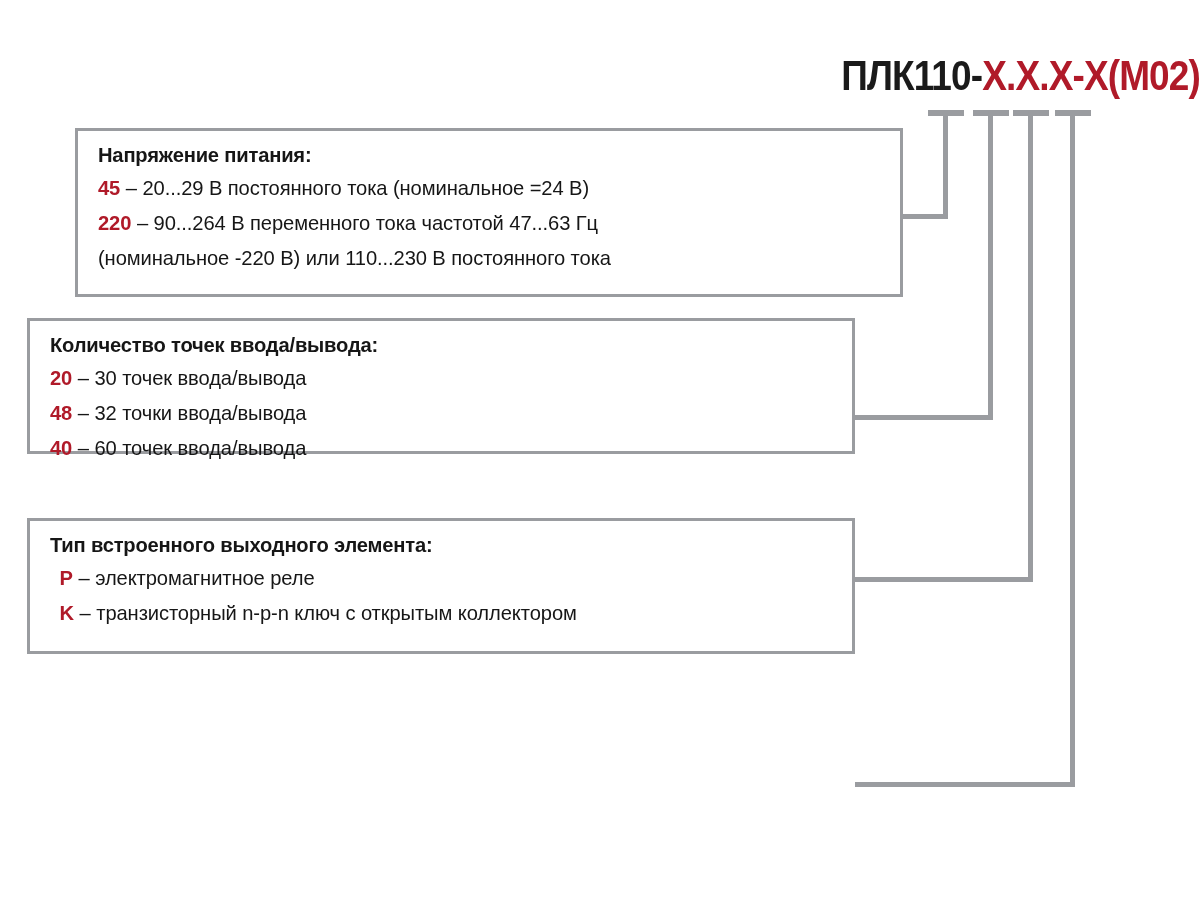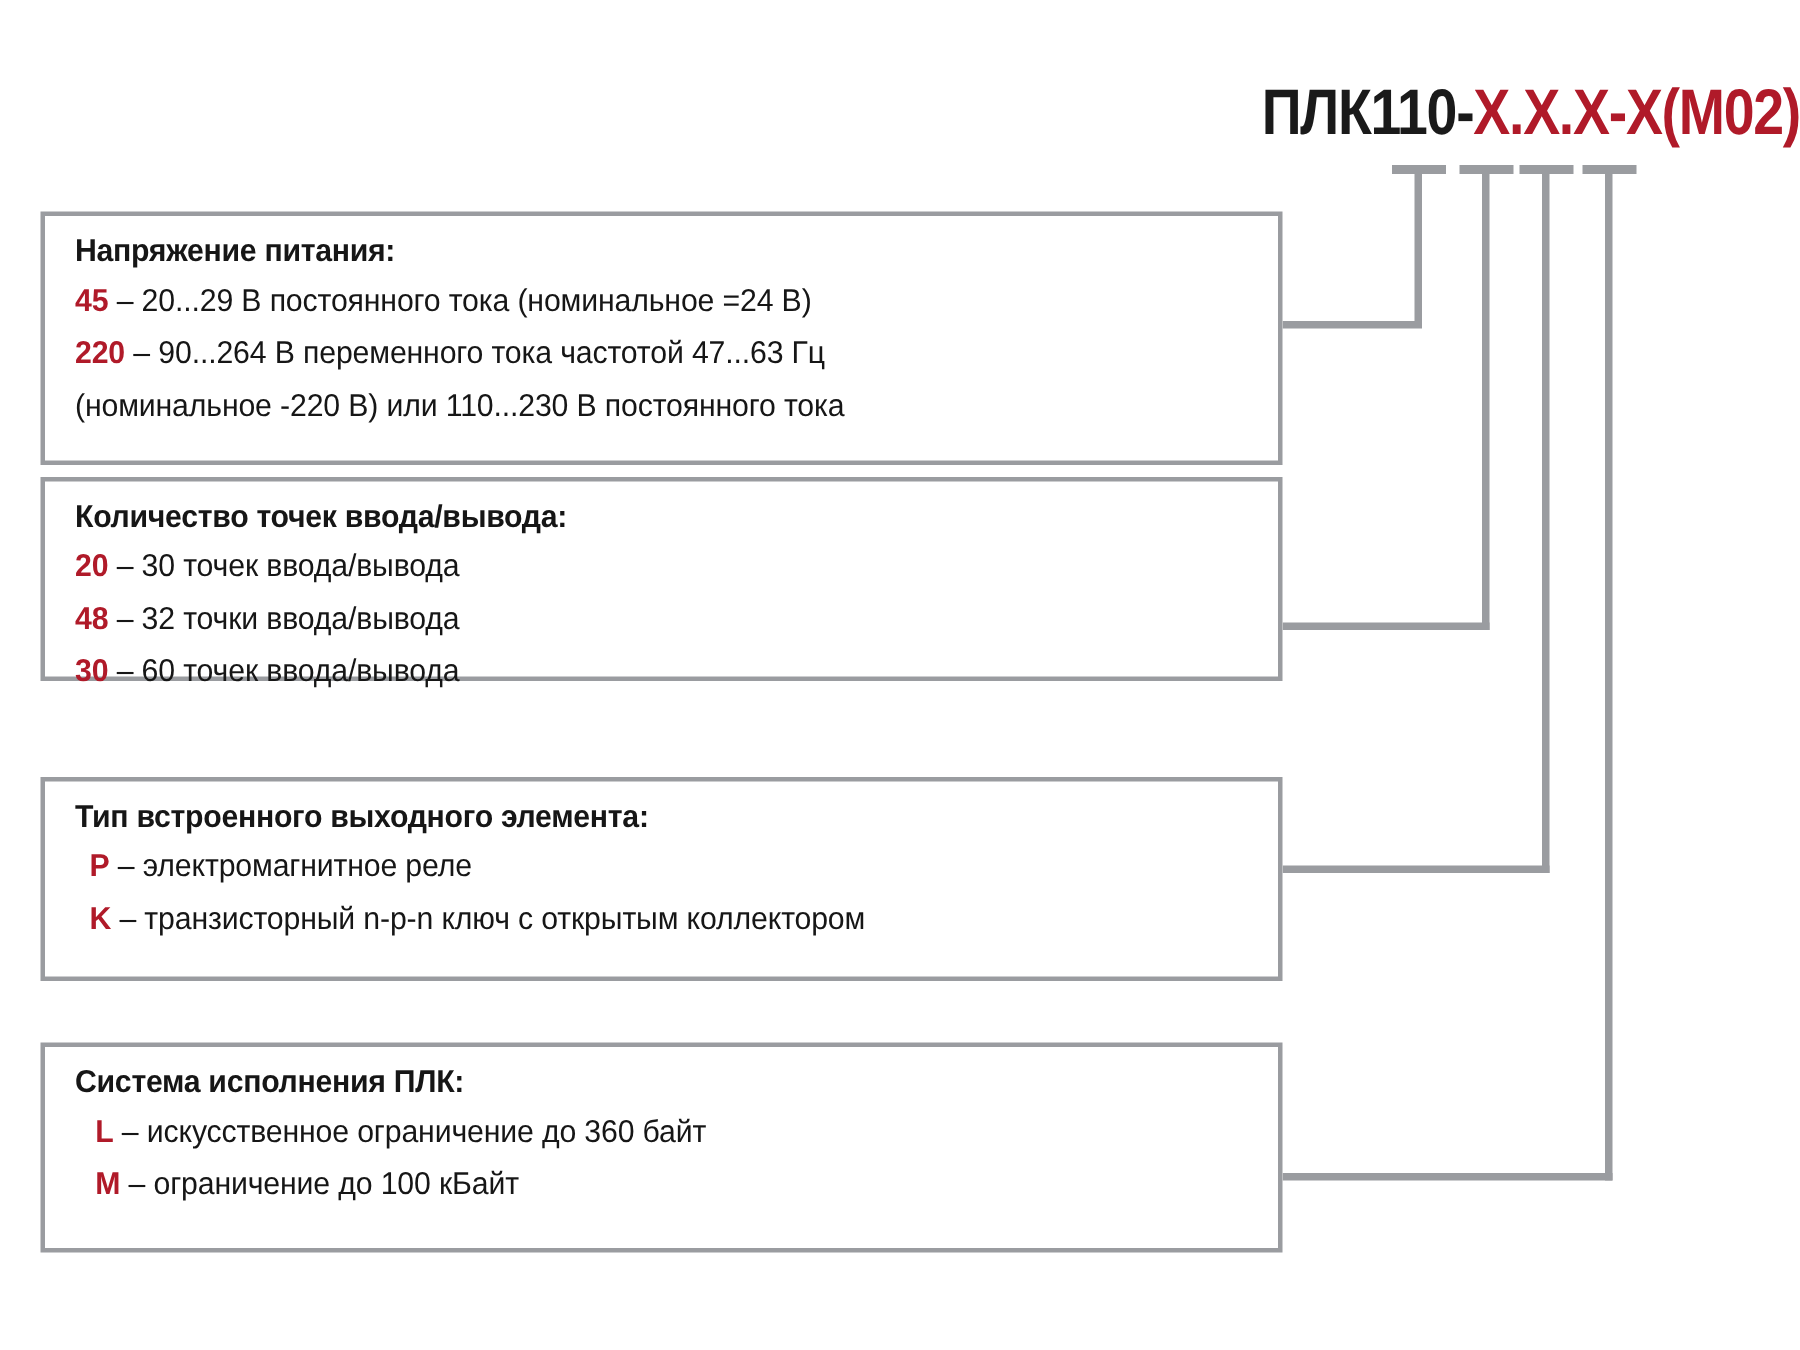--- a/index.html
+++ b/index.html
@@ -60,21 +60,21 @@
     letter-spacing:-0.1px;
     white-space:nowrap;
     transform:scaleX(0.96);
     transform-origin:0 50%;
   }
   .row .code{color:#b01a29;font-weight:bold;}
   .row.indent{padding-left:10px;}
   .row.indent2{padding-left:14px;}
 
   
-  #box1{top:141px;height:169px;}
+  #box1{top:128px;height:169px;margin-left:48px;}
   #box2{top:318px;height:136px;}
   #box3{top:518px;height:136px;}
   #box4{top:695px;height:140px;}
 </style>
 </head>
 <body>
 
 <div id="stage">
 
   <div class="title">
@@ -126,47 +126,34 @@
       <span class="code">20</span>
       <span>–</span>
       <span>30 точек ввода/вывода</span>
     </div>
     <div class="row">
       <span class="code">48</span>
       <span>–</span>
       <span>32 точки ввода/вывода</span>
     </div>
     <div class="row">
-      <span class="code">30</span>
+      <span class="code">40</span>
       <span>–</span>
       <span>60 точек ввода/вывода</span>
     </div>
   </div>
 
   <div class="box" id="box3">
     <div class="box-title">Тип встроенного выходного элемента:</div>
     <div class="row indent">
       <span class="code">P</span>
       <span>–</span>
       <span>электромагнитное реле</span>
     </div>
     <div class="row indent">
       <span class="code">K</span>
       <span>–</span>
       <span>транзисторный n-p-n ключ с открытым коллектором</span>
     </div>
   </div>
 
-  <div class="box" id="box4">
-    <div class="box-title">Система исполнения ПЛК:</div>
-    <div class="row indent2">
-      <span class="code">L</span>
-      <span>–</span>
-      <span>искусственное ограничение до 360 байт</span>
-    </div>
-    <div class="row indent2">
-      <span class="code">M</span>
-      <span>–</span>
-      <span>ограничение до 100 кБайт</span>
-    </div>
-  </div>
 
 </div>
 
 </body></html>

